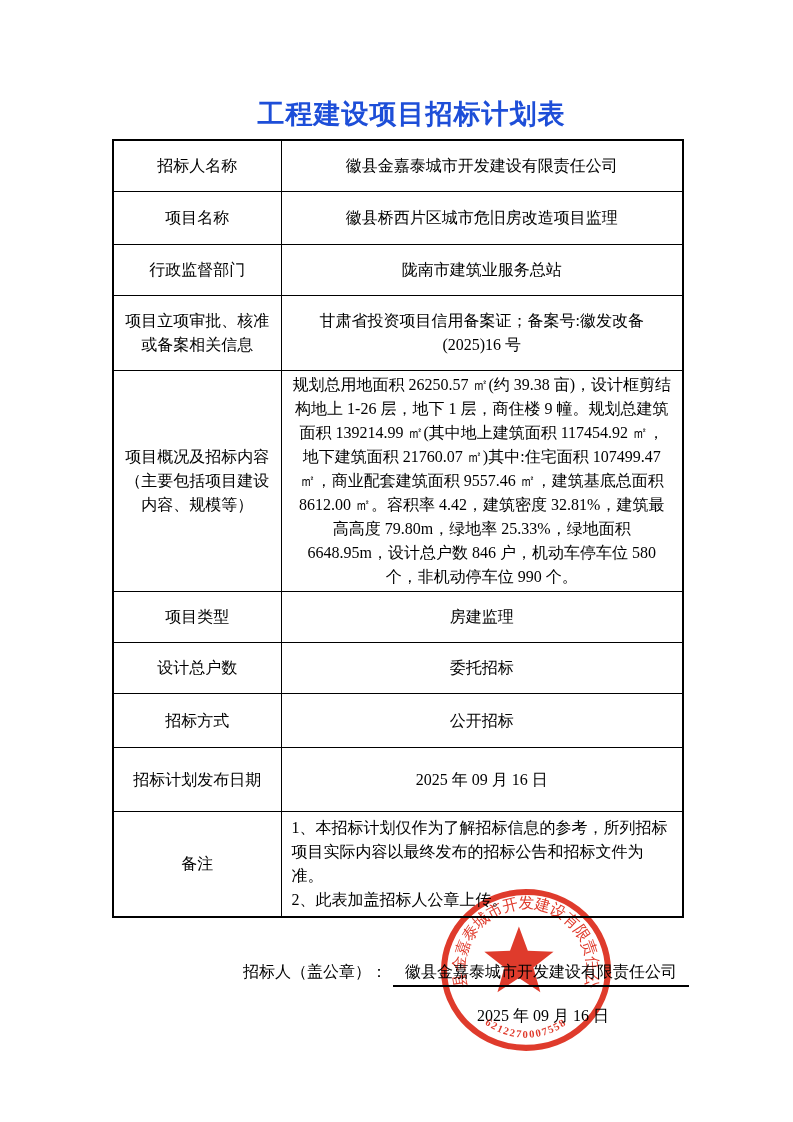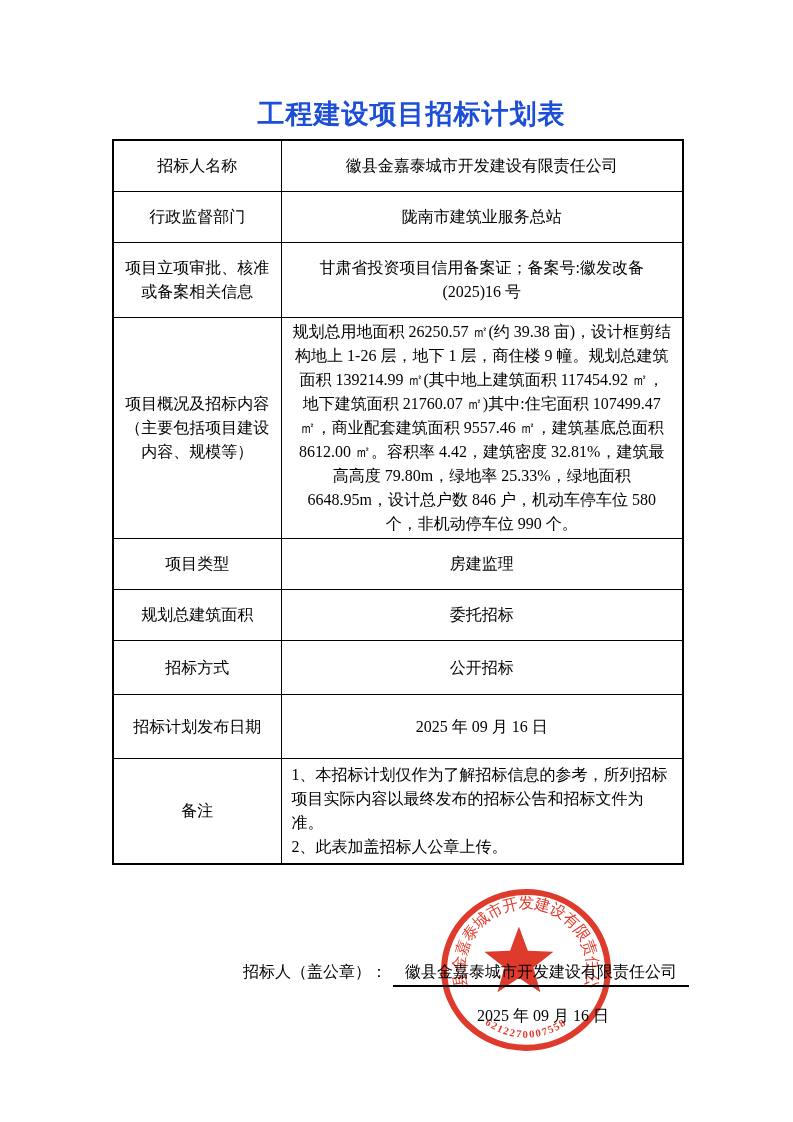--- a/index.html
+++ b/index.html
@@ -111,38 +111,42 @@
 <div class="page">
 
   <div class="title">工程建设项目招标计划表</div>
 
   <table class="plan">
     <tbody>
       <tr class="r1">
         <td class="label-cell">招标人名称</td>
         <td class="value-cell">徽县金嘉泰城市开发建设有限责任公司</td>
       </tr>
+      <tr class="r2">
+        <td class="label-cell">项目名称</td>
+        <td class="value-cell">徽县桥西片区城市危旧房改造项目监理</td>
+      </tr>
       <tr class="r3">
         <td class="label-cell">行政监督部门</td>
         <td class="value-cell">陇南市建筑业服务总站</td>
       </tr>
       <tr class="r4">
         <td class="label-cell">项目立项审批、核准或备案相关信息</td>
         <td class="value-cell">甘肃省投资项目信用备案证；备案号:徽发改备(2025)16 号</td>
       </tr>
       <tr class="r5">
         <td class="label-cell">项目概况及招标内容（主要包括项目建设内容、规模等）</td>
         <td class="value-cell">规划总用地面积 26250.57 ㎡(约 39.38 亩)，设计框剪结构地上 1-26 层，地下 1 层，商住楼 9 幢。规划总建筑面积 139214.99 ㎡(其中地上建筑面积 117454.92 ㎡，地下建筑面积 21760.07 ㎡)其中:住宅面积 107499.47 ㎡，商业配套建筑面积 9557.46 ㎡，建筑基底总面积 8612.00 ㎡。容积率 4.42，建筑密度 32.81%，建筑最高高度 79.80m，绿地率 25.33%，绿地面积 6648.95m，设计总户数 846 户，机动车停车位 580 个，非机动停车位 990 个。</td>
       </tr>
       <tr class="r6">
         <td class="label-cell">项目类型</td>
         <td class="value-cell">房建监理</td>
       </tr>
       <tr class="r8">
-        <td class="label-cell">规划总建筑面积</td>
+        <td class="label-cell">设计总户数</td>
         <td class="value-cell">委托招标</td>
       </tr>
       <tr class="r9">
         <td class="label-cell">招标方式</td>
         <td class="value-cell">公开招标</td>
       </tr>
       <tr class="r11">
         <td class="label-cell">招标计划发布日期</td>
         <td class="value-cell">2025 年 09 月 16 日</td>
       </tr>

